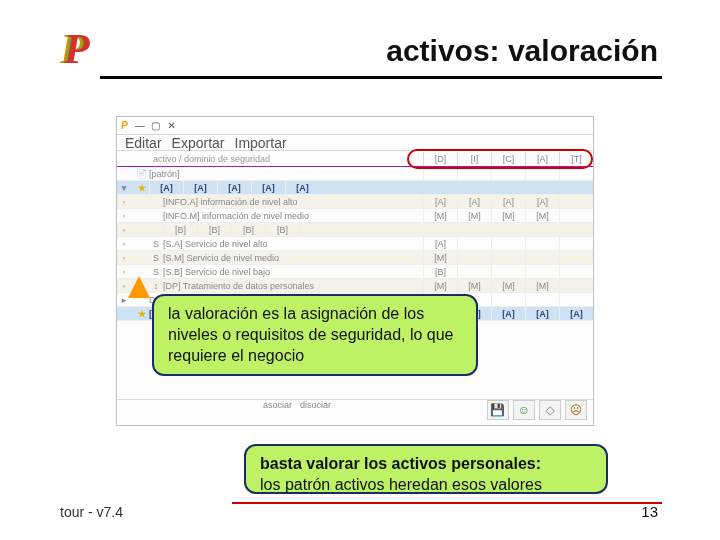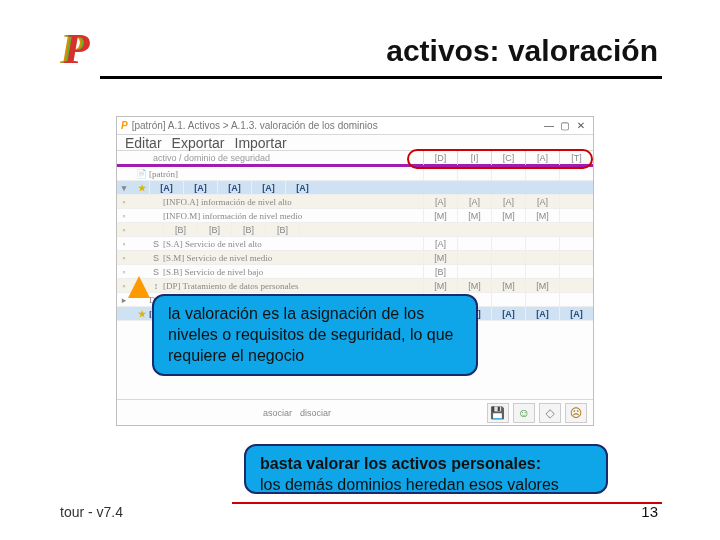--- a/index.html
+++ b/index.html
@@ -77,21 +77,21 @@
     color: #555;
     font-size: 14px;
   }
 
   .subbar {
     height: 16px;
     display: flex;
     align-items: center;
     color: #999;
     font-size: 9px;
-    border-bottom: 3px solid #a21caf;
+    border-bottom: 1px solid #a21caf;
   }
   .subbar .label { padding-left: 36px; flex: 1; filter: blur(0.4px);}
   .hdr-cells { display: flex; }
   .hdr-cell {
     width: 34px;
     text-align: center;
     border-left: 1px solid #d8d8d8;
     font-size: 9px;
     color: #888;
     line-height: 14px;
@@ -111,21 +111,21 @@
   .rows { }
   .row {
     display: flex;
     align-items: center;
     height: 14px;
     border-bottom: 1px solid #eee;
     font-size: 9px;
     color: #888;
   }
   .row .indent { display:inline-block; }
-  .row .txt { flex: 1; filter: blur(0.4px); white-space: nowrap; overflow: hidden; font-family: Liberation Serif, serif; }
+  .row .txt { flex: 1; filter: blur(0.4px); white-space: nowrap; overflow: hidden; }
   .row .cells { display: flex; }
   .cell {
     width: 34px;
     text-align: center;
     border-left: 1px solid #eee;
     font-size: 9px;
     line-height: 14px;
     height: 14px;
   }
   .row.blue { background: #cfe2f3; color: #2b4b7b; font-weight: bold; }
@@ -135,21 +135,20 @@
   .row .star { color:#e0b400; }
 
   .body-blank { height: 110px; }
 
   .footerbar {
     position: absolute;
     bottom: 0; left: 0; right: 0;
     height: 26px;
     border-top: 1px solid #d8d8d8;
     display: flex;
-    align-items: center;
     justify-content: flex-end;
     padding: 0 6px;
     gap: 4px;
     color: #888;
   }
   .footerbar .assoc {
     margin-right: auto;
     margin-left: 140px;
     display: flex;
     gap: 8px;
@@ -164,21 +163,21 @@
     font-size: 12px;
   }
   .fbtn.green { color:#2e8b2e; }
   .fbtn.sad { color:#a06d00; }
 
   
   .callout {
     position: absolute;
     border: 2px solid #1a2a6b;
     border-radius: 12px;
-    background: #0ea5e9;
+    background: #bef264;
     padding: 8px 14px;
     font-size: 16px;
     line-height: 1.3;
     color: #111;
   }
   .c1 { left: 152px; top: 294px; width: 326px; }
   .c2 { left: 244px; top: 444px; width: 364px; height: 50px;}
 
   .footer-left {
     position: absolute;
@@ -218,21 +217,20 @@
 <div class="logo">
   <span class="l1">P</span><span class="l2">P</span><span class="l3">P</span>
 </div>
 
 <div class="title">activos: valoración</div>
 <div class="title-rule"></div>
 
 <div class="appwin">
   <div class="titlebar">
     <span class="p-icon">P</span>
-    <span class="wtitle">[patrón] A.1. Activos &gt; A.1.3. valoración de los dominios</span>
     <span class="winbtn">—</span>
     <span class="winbtn">▢</span>
     <span class="winbtn">✕</span>
   </div>
   <div class="menubar">
     <span>Editar</span>
     <span>Exportar</span>
     <span>Importar</span>
   </div>
   <div class="subbar">
@@ -403,18 +401,18 @@
     <div class="fbtn">◇</div>
     <div class="fbtn sad">☹</div>
   </div>
 </div>
 
 <div class="orange-arrow"></div>
 
 <div class="callout c1">la valoración es la asignación de los niveles o requisitos de seguridad, lo que requiere el negocio</div>
 <div class="callout c2">
   <b>basta valorar los activos personales:</b><br>
-  <span>los demás dominios heredan esos valores</span>
+  <span>los patrón activos heredan esos valores</span>
 </div>
 
 <div class="red-rule"></div>
 <div class="footer-left">tour - v7.4</div>
 <div class="footer-right">13</div>
 
 </body></html>

